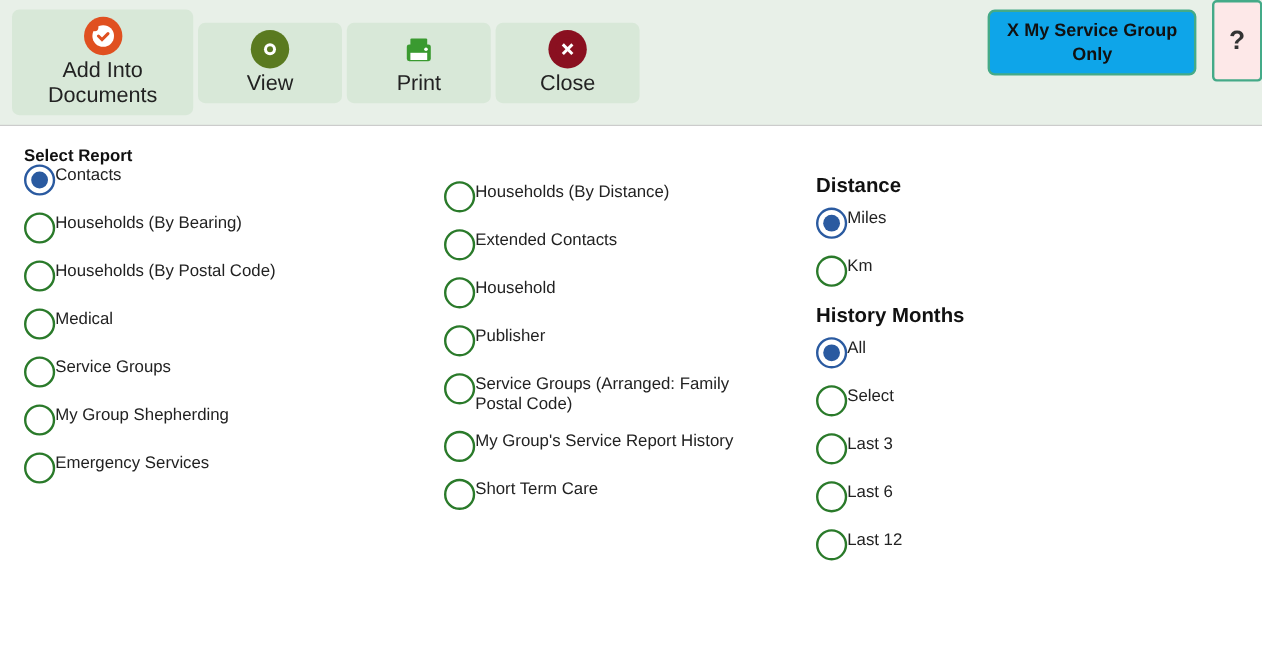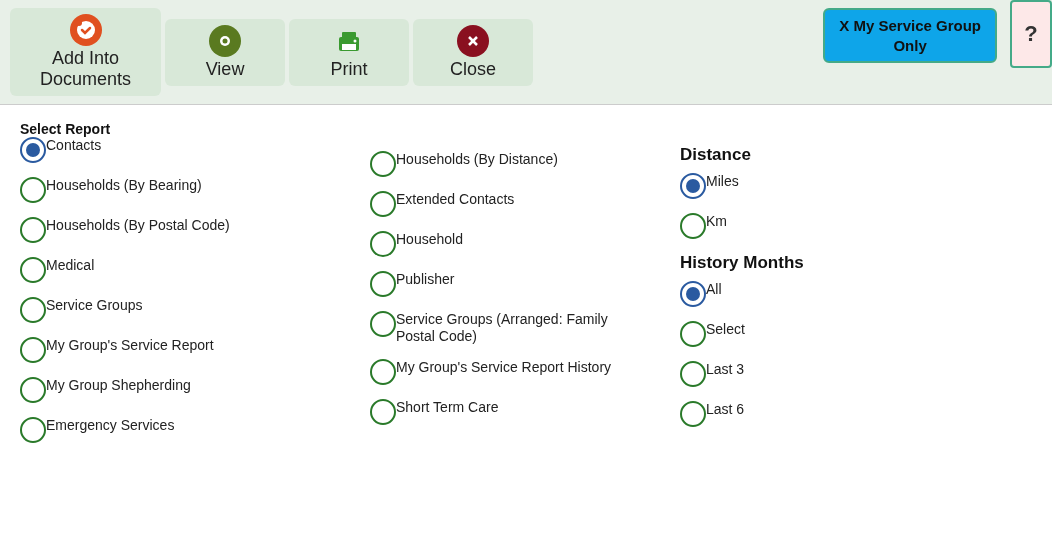--- a/index.html
+++ b/index.html
@@ -237,24 +237,20 @@
     <div class="radio-item">
       <div class="radio-circle"></div>
       <span class="label">Medical</span>
     </div>
     <div class="radio-item">
       <div class="radio-circle"></div>
       <span class="label">Service Groups</span>
     </div>
     <div class="radio-item">
       <div class="radio-circle"></div>
-      <span class="label">My Group's Service Report</span>
-    </div>
-    <div class="radio-item">
-      <div class="radio-circle"></div>
       <span class="label">My Group Shepherding</span>
     </div>
     <div class="radio-item">
       <div class="radio-circle"></div>
       <span class="label">Emergency Services</span>
     </div>
   </div>
 
   <div class="col-mid">
     <div style="margin-bottom:10px;height:20px;"></div>
@@ -313,16 +309,20 @@
         <span class="label">Select</span>
       </div>
       <div class="radio-item">
         <div class="radio-circle"></div>
         <span class="label">Last 3</span>
       </div>
       <div class="radio-item">
         <div class="radio-circle"></div>
         <span class="label">Last 6</span>
       </div>
+      <div class="radio-item">
+        <div class="radio-circle"></div>
+        <span class="label">Last 12</span>
+      </div>
     </div>
   </div>
 
 </div>
 
 </body></html>

